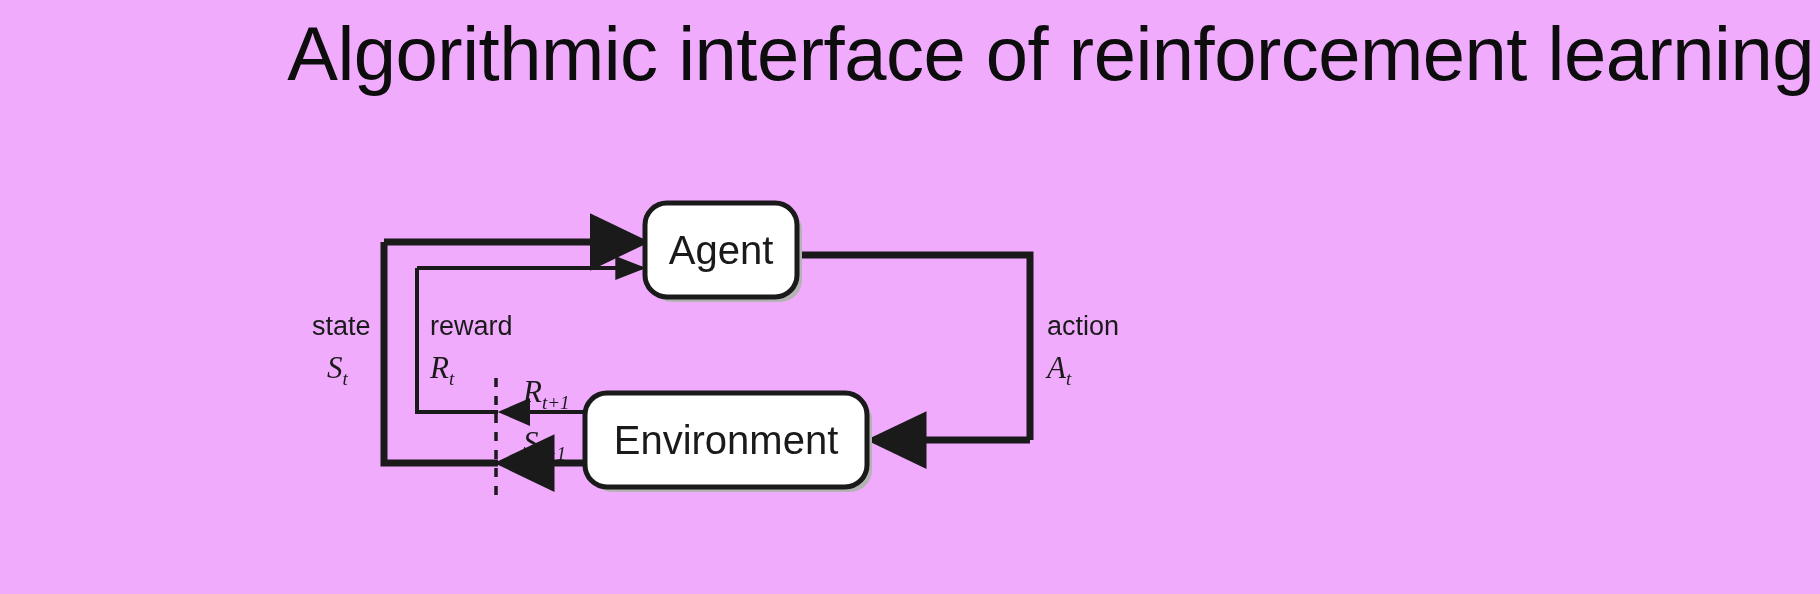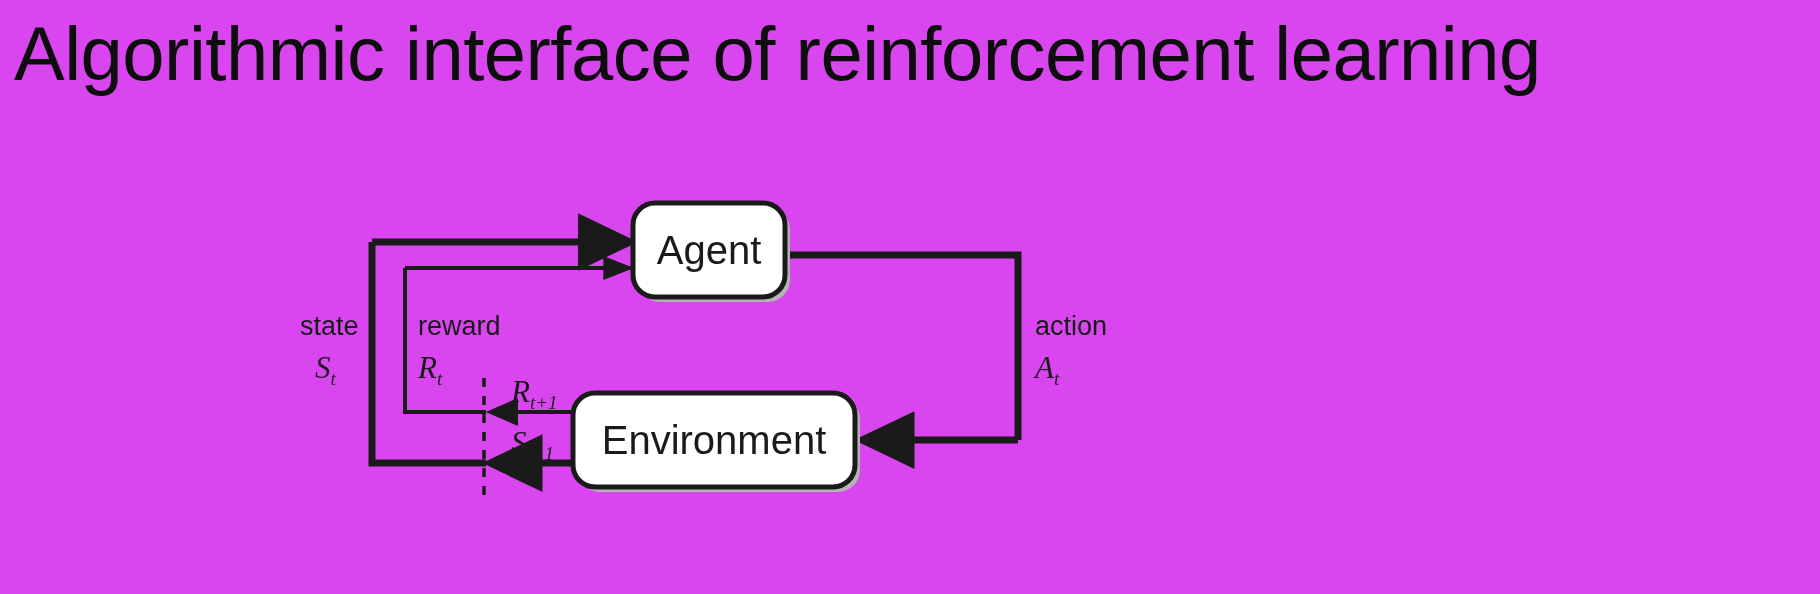--- a/index.html
+++ b/index.html
@@ -12,42 +12,43 @@
     width: 1820px;
     height: 594px;
     overflow: hidden;
     font-family: "Liberation Sans", sans-serif;
     color: #000000;
   }
   #slide {
     position: relative;
     width: 1820px;
     height: 594px;
-    background: #d946ef;
+    background: #f0abfc;
+    text-align: right;
   }
 
   
   #slide-title {
     position: absolute;
     left: 14px;
     top: 8px;
     width: 1800px;
     font-family: "Liberation Sans", sans-serif;
     font-size: 76px;
     font-weight: 400;
     line-height: 92px;
     letter-spacing: -0.5px;
     color: #0d0d0d;
     white-space: nowrap;
   }
 
   
   #diagram {
     position: absolute;
-    left: 0px;
+    left: 12px;
     top: 150px;
     width: 1540px;
     height: 360px;
   }
   #diagram svg {
     display: block;
   }
 
   .dgm-label {
     font-family: "Liberation Sans", sans-serif;

